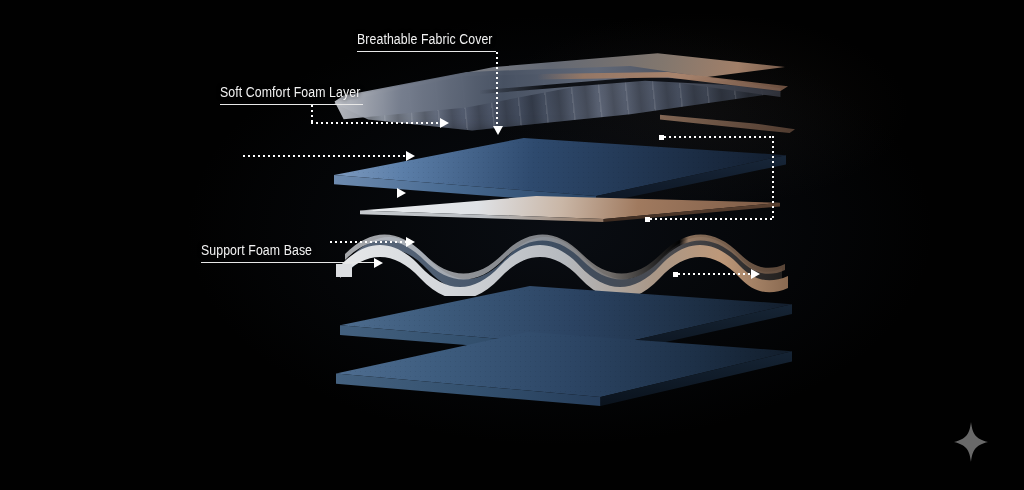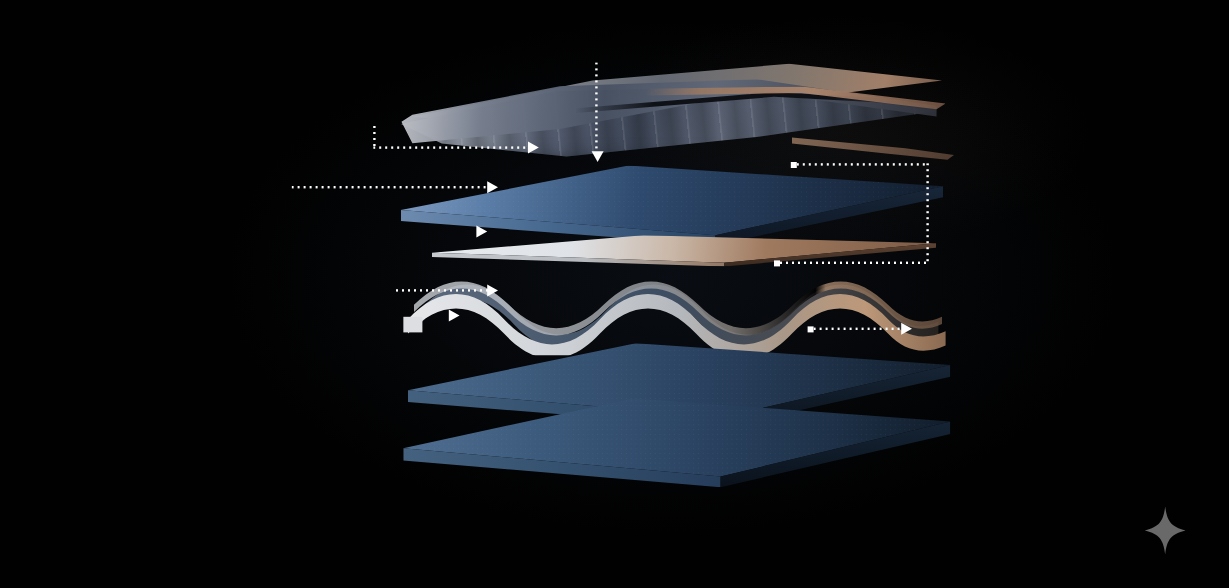--- a/index.html
+++ b/index.html
@@ -300,35 +300,47 @@
     <div class="layer slab slab-base">
       <div class="top">
           <div class="noise"></div>
         </div>
       <div class="front"></div>
       <div class="side"></div>
     </div>
 
   </div>
 
+  <div class="callout" style="left:357px; top:31px;">
+    <div class="txt">Breathable Fabric Cover</div>
+    <div class="rule" style="width:139px;"></div>
+  </div>
   <div class="lead dot-v" style="left:496px; top:52px; height:78px;"></div>
   <div class="arrow-d" style="left:493px; top:126px;"></div>
 
+  <div class="callout" style="left:220px; top:84px;">
+    <div class="txt">Soft Comfort Foam Layer</div>
+    <div class="rule" style="width:143px;"></div>
+  </div>
   <div class="lead dot-v" style="left:311px; top:105px; height:18px;"></div>
   <div class="lead dot-h" style="left:311px; top:122px; width:130px;"></div>
   <div class="arrow-r" style="left:440px; top:118px;"></div>
 
   <div class="lead dot-h" style="left:243px; top:155px; width:165px;"></div>
   <div class="arrow-r" style="left:406px; top:151px;"></div>
 
   <div class="arrow-r" style="left:397px; top:188px;"></div>
 
   <div class="lead dot-h" style="left:330px; top:241px; width:78px;"></div>
   <div class="arrow-r" style="left:406px; top:237px;"></div>
 
+  <div class="callout" style="left:201px; top:242px;">
+    <div class="txt">Support Foam Base</div>
+    <div class="rule" style="width:178px;"></div>
+  </div>
   <div class="arrow-r" style="left:374px; top:258px;"></div>
 
   <div>
     <div class="sq" style="left:659px; top:135px;"></div>
     <div class="lead dot-h" style="left:664px; top:136px; width:110px;"></div>
     <div class="lead dot-v" style="left:772px; top:136px; height:84px;"></div>
     <div class="lead dot-h" style="left:650px; top:218px; width:124px;"></div>
     <div class="sq" style="left:645px; top:217px;"></div>
   </div>
 

